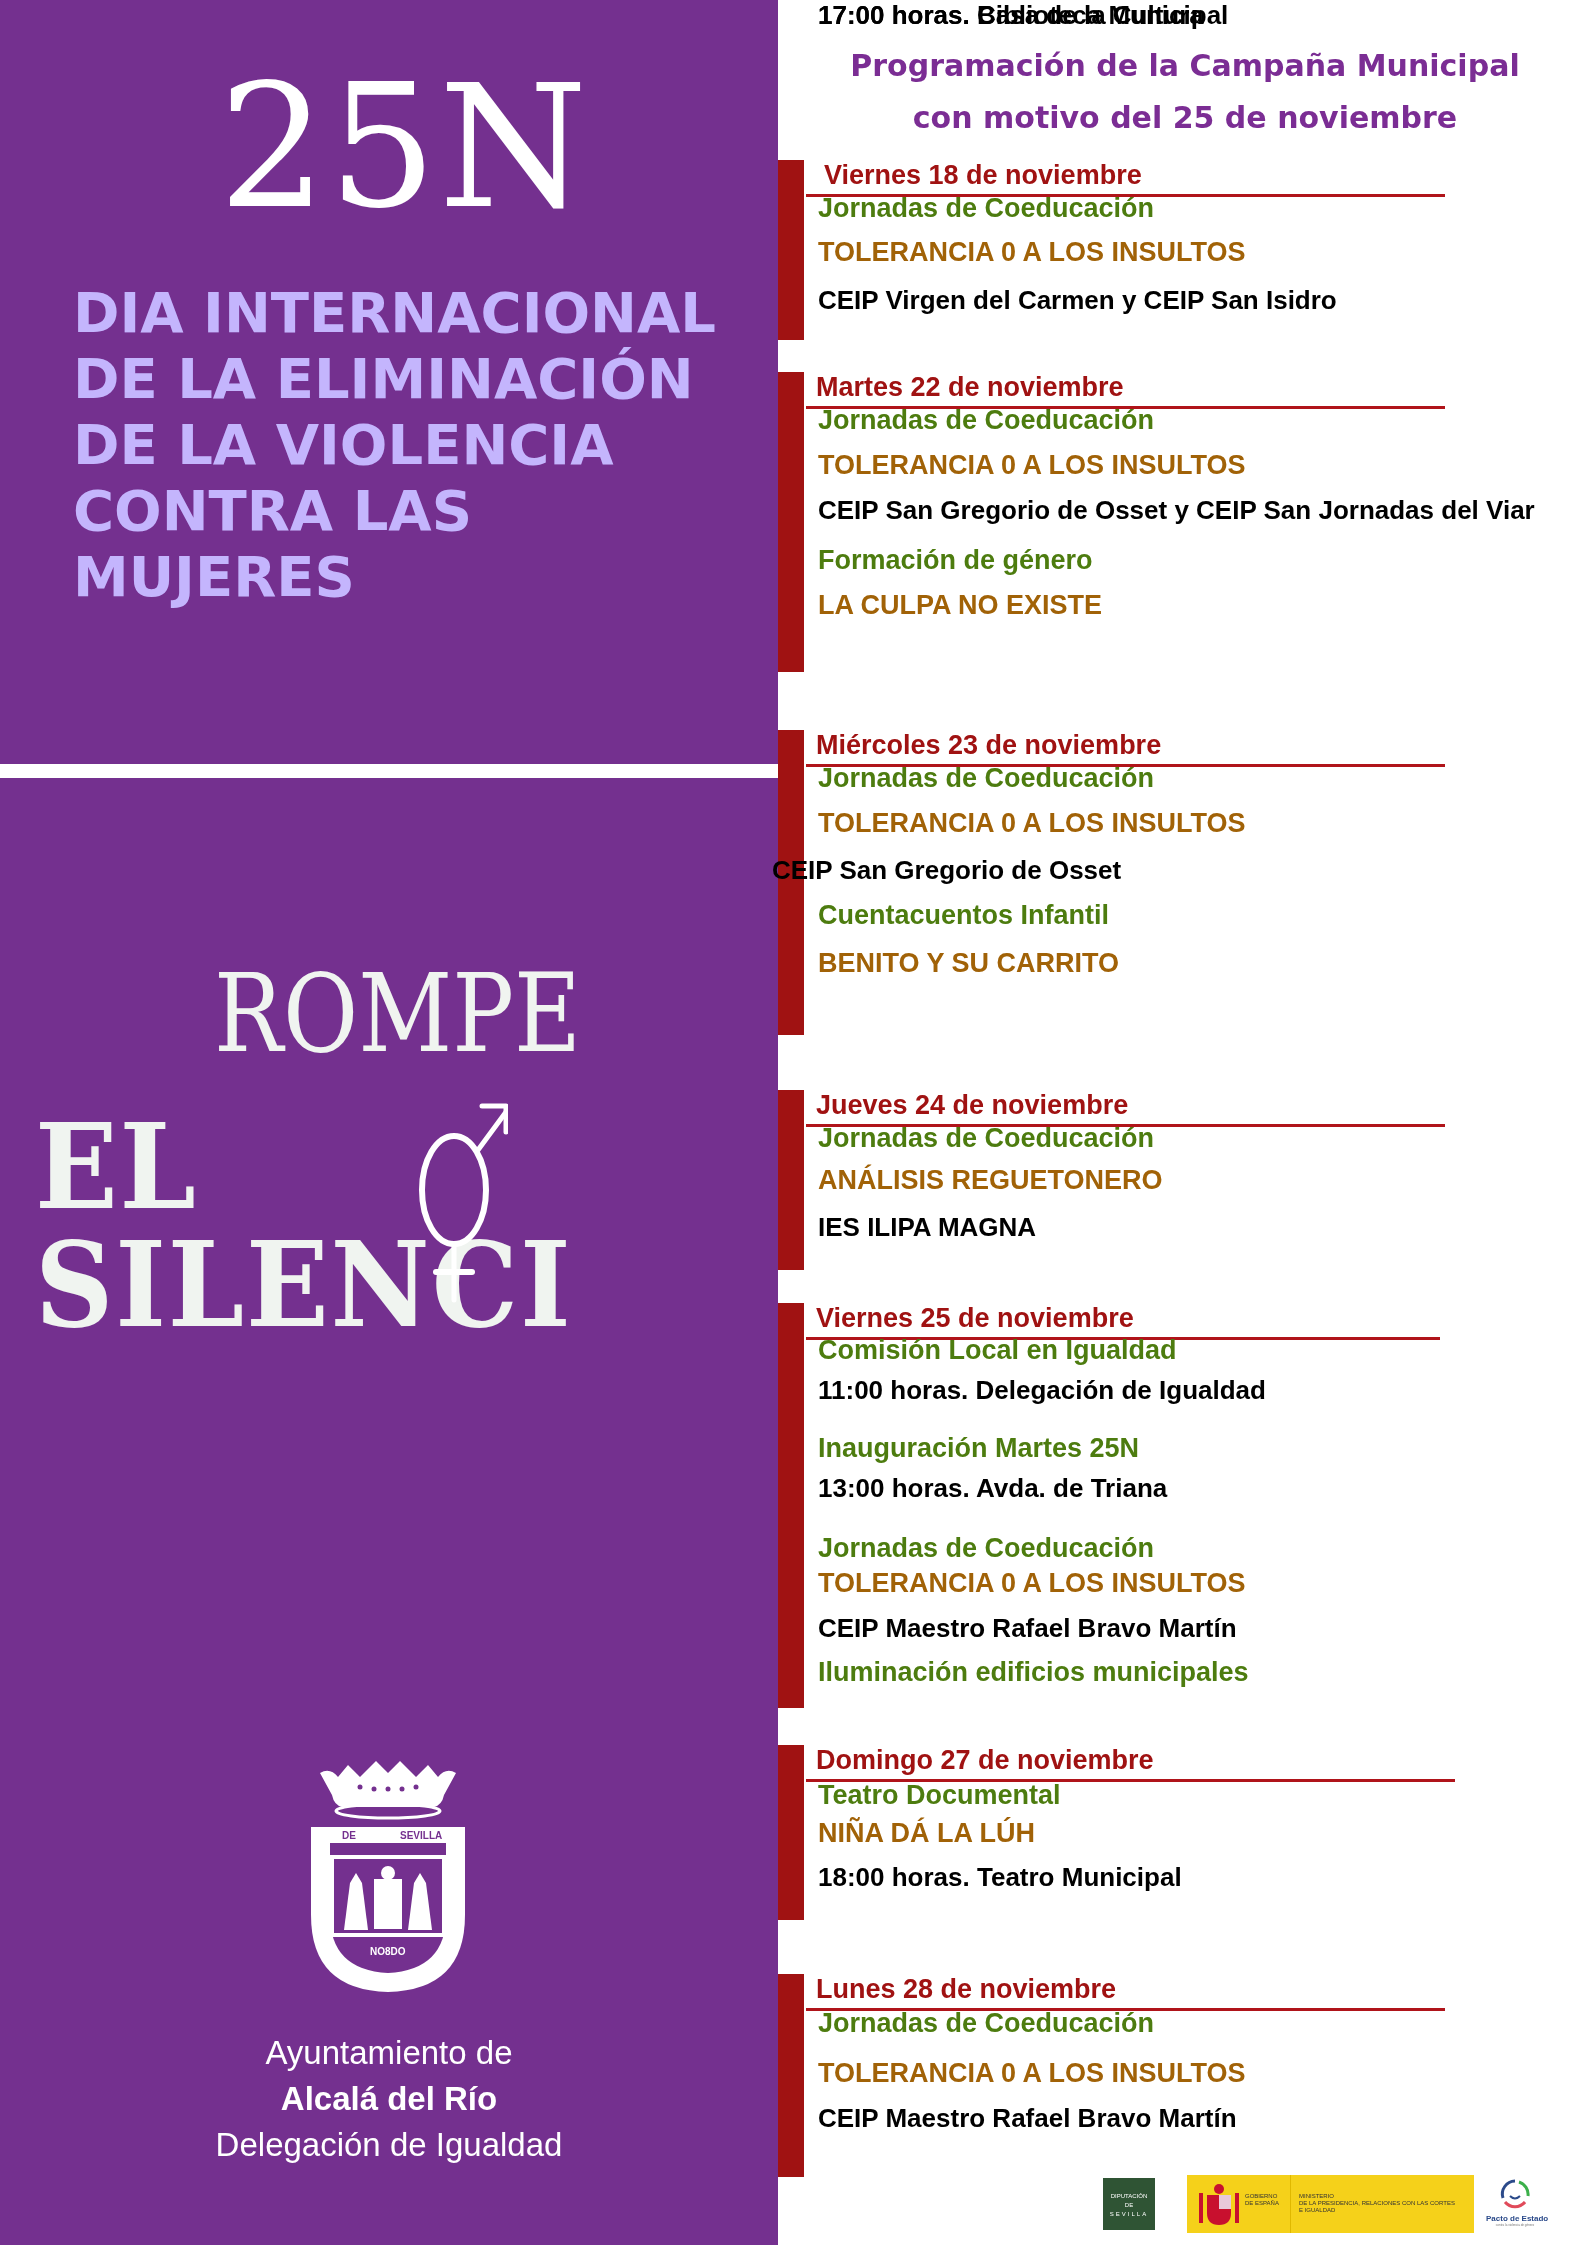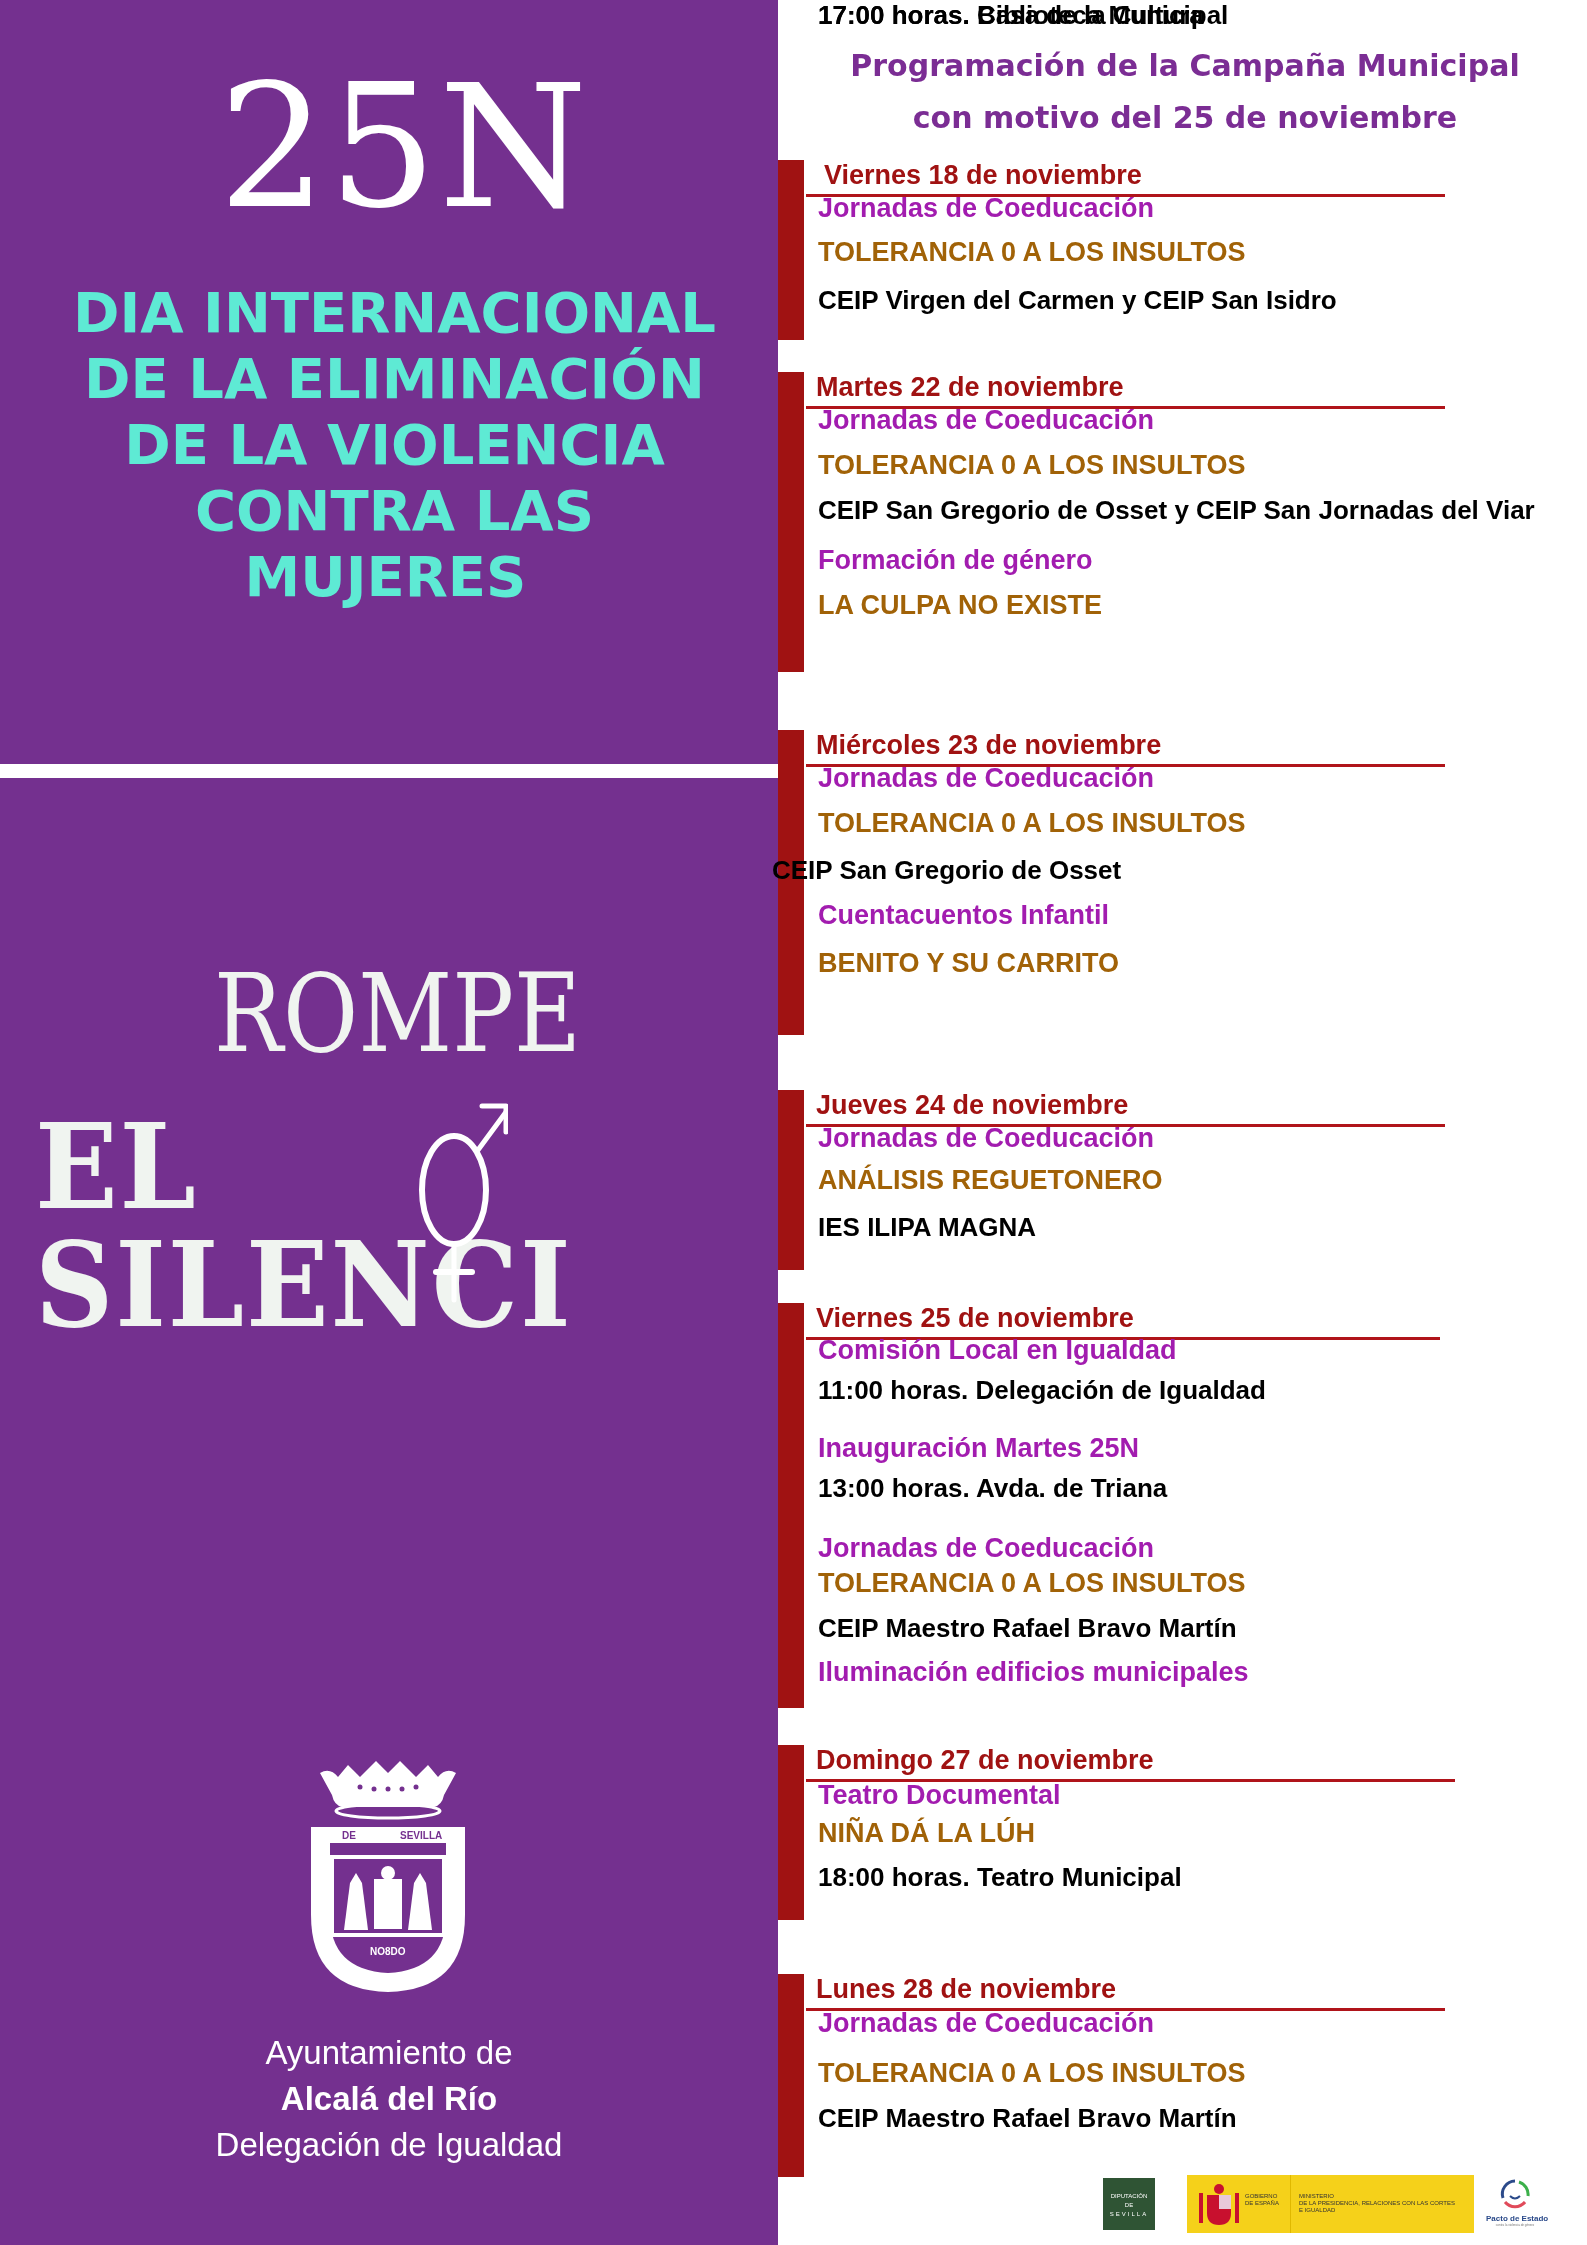--- a/index.html
+++ b/index.html
@@ -5,22 +5,22 @@
   * { box-sizing: border-box; margin: 0; padding: 0; }
   html, body { width: 1587px; height: 2245px; background: #ffffff; overflow: hidden; }
   body { position: relative; font-family: "Liberation Sans", sans-serif; }
 
   
   .left { position: absolute; left: 0; top: 0; width: 778px; height: 2245px; background: #74308f; }
   .divider { position: absolute; left: 0; top: 764px; width: 778px; height: 14px; background: #ffffff; }
   .big25n { position: absolute; left: 0; top: 62px; width: 778px; text-align: center;
             font-family: "DejaVu Serif", serif; font-size: 170px; color: #ffffff; line-height: 1;
             font-weight: normal; letter-spacing: 2px; padding-left: 30px; }
-  .dia { position: absolute; right: 62px; top: 280px; text-align: center;
-         font-family: "DejaVu Sans", sans-serif; font-weight: bold; color: #5eead4;
+  .dia { position: absolute; right: 62px; top: 280px; text-align: left;
+         font-family: "DejaVu Sans", sans-serif; font-weight: bold; color: #c4b5fd;
          font-size: 56px; line-height: 66px; }
   .dia div { white-space: nowrap; }
   .rompe { position: absolute; left: 0; top: 960px; width: 778px; text-align: center;
            font-family: "DejaVu Serif", serif; font-size: 108px; color: #f0f4f0; line-height: 1;
            padding-left: 20px; transform: scaleX(0.85); }
   .silencio { position: absolute; left: 35px; top: 1108px; font-family: "DejaVu Serif", serif;
               font-size: 118px; color: #f0f4f0; line-height: 1; font-weight: bold; letter-spacing: 2px;
               transform: scaleX(0.92); transform-origin: left; }
   .gender { position: absolute; left: 418px; top: 1090px; width: 90px; height: 226px; }
 
@@ -31,21 +31,21 @@
   .ayto .l2 { font-weight: bold; }
   .ayto .l3 { font-weight: normal; }
 
   
   .right-title { position: absolute; left: 790px; top: 40px; width: 790px; text-align: center;
                  color: #7b2d94; font-family: "DejaVu Sans", sans-serif; font-weight: bold;
                  font-size: 30px; line-height: 52px; }
   .line { white-space: nowrap; font-family: "Liberation Sans", sans-serif; font-weight: bold;
           font-size: 27px; height: 0; position: absolute; left: 34px; }
   .c-date { color: #a01212; }
-  .c-act { color: #a21caf; }
+  .c-act { color: #4d7c0f; }
   .c-title { color: #a16207; }
   .c-place { color: #000000; }
   .dipu { position: absolute; left: 1103px; top: 2178px; width: 52px; height: 52px; background: #2f5434;
           color: #fff; font-size: 6px; text-align: center; padding-top: 14px; line-height: 9px; }
   .gob { position: absolute; left: 1187px; top: 2175px; width: 287px; height: 58px; background: #f5d11a; }
   .gob .shield { position: absolute; left: 10px; top: 6px; width: 44px; height: 46px; }
   .gob .t1 { position: absolute; left: 58px; top: 18px; font-size: 6px; line-height: 7px; color: #333; }
   .gob .sep { position: absolute; left: 103px; top: 0; width: 1px; height: 58px; background: #e0b800; }
   .gob .t2 { position: absolute; left: 112px; top: 18px; font-size: 6px; line-height: 7px; color: #333; }
   .pacto { position: absolute; left: 1490px; top: 2178px; width: 50px; height: 56px; text-align: center; }

